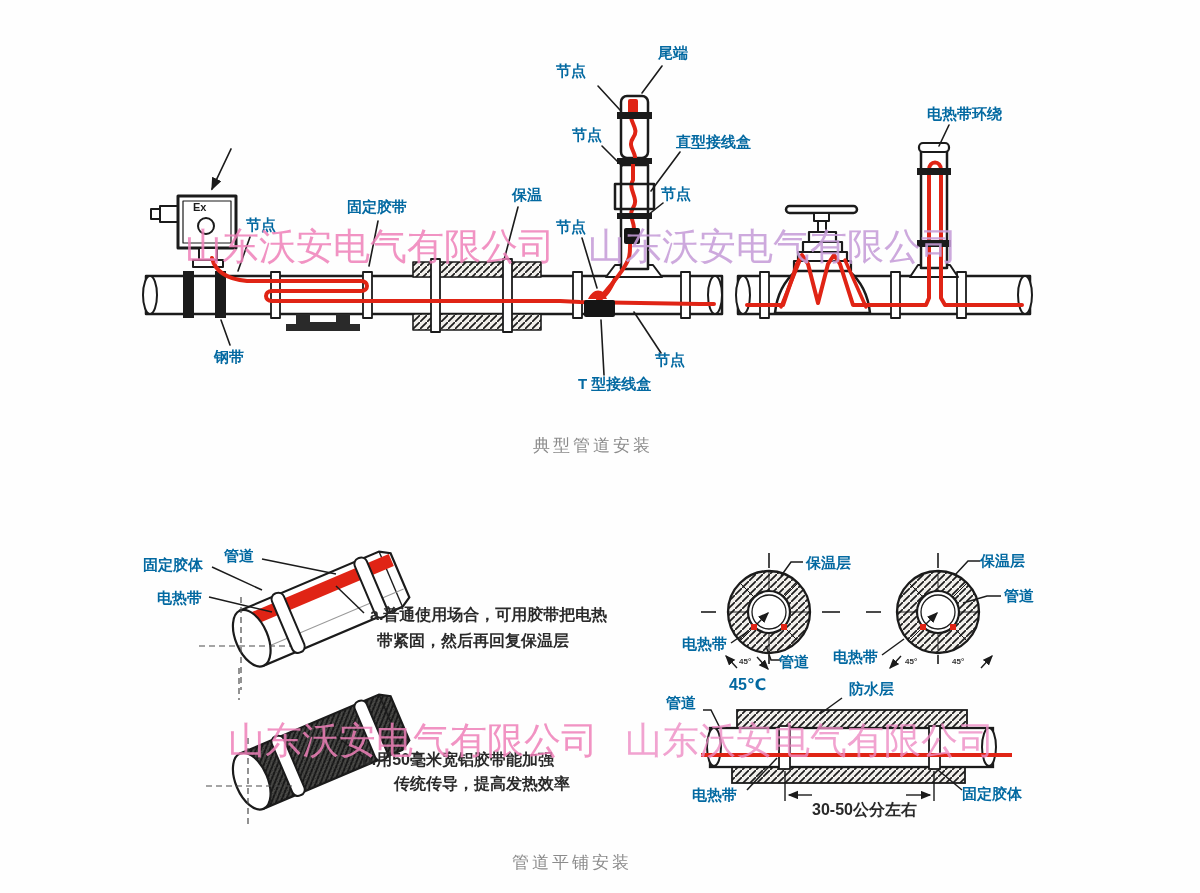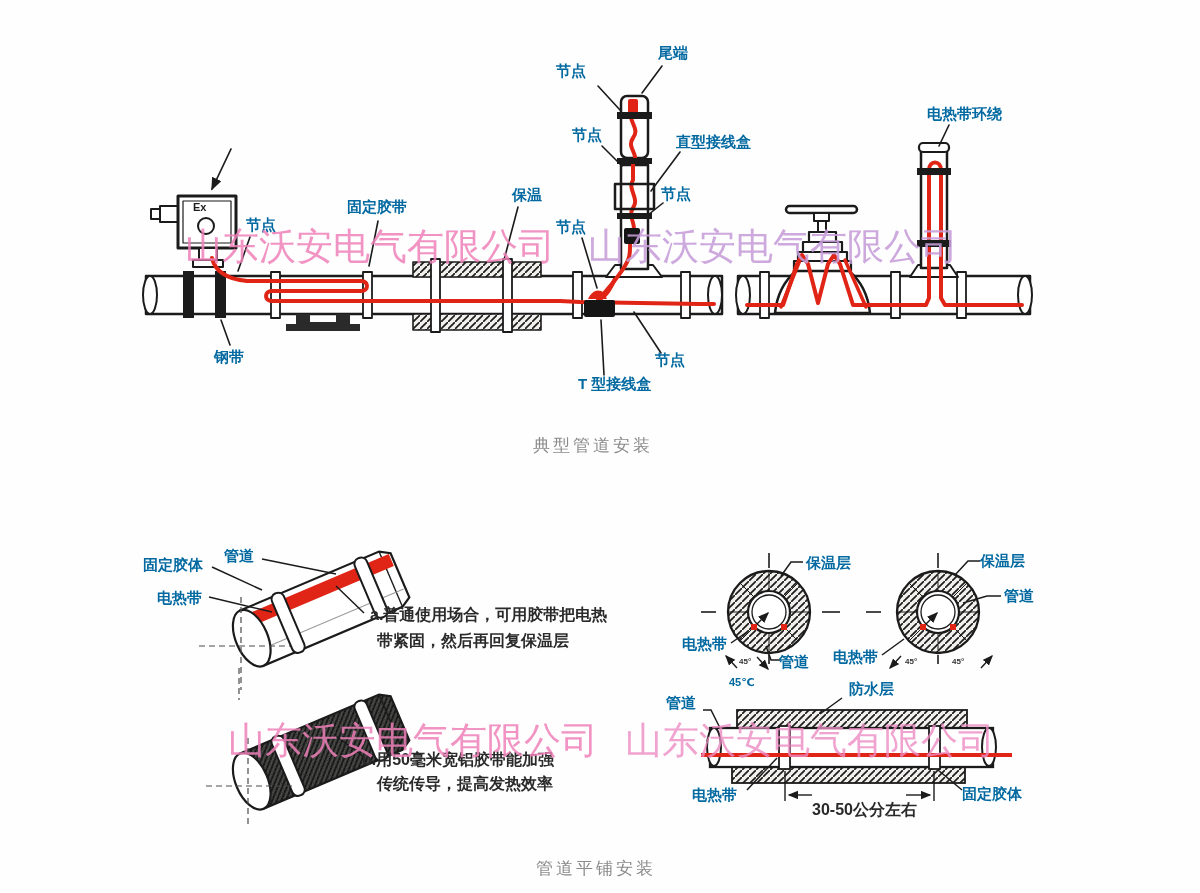--- a/index.html
+++ b/index.html
@@ -1,21 +1,21 @@
 <!DOCTYPE html>
 <html><head>
 <meta charset="utf-8">
 <style>
   html,body{margin:0;padding:0;background:#fff;}
   #stage{position:relative;width:1200px;height:893px;background:#fefefe;overflow:hidden;
          font-family:"Liberation Sans","DejaVu Sans",sans-serif;}
   #drawing{position:absolute;left:0;top:0;}
   .lbl{position:absolute;font-size:15px;font-weight:bold;color:#0369a1;white-space:nowrap;line-height:1.15;}
   .lbl.tiny{font-size:8px;font-weight:bold;color:#333;}
-  .lbl.temp{font-size:11px;}
+  .lbl.temp{font-size:16px;}
   .note{position:absolute;font-size:16px;font-weight:bold;color:#2a2a2a;white-space:nowrap;}
   .caption{position:absolute;font-size:17px;color:#8b8b8b;letter-spacing:3px;white-space:nowrap;}
   .wm{position:absolute;font-size:37px;font-weight:400;letter-spacing:0px;white-space:nowrap;pointer-events:none;}
   .wm.pink{color:rgba(238,128,185,0.85);}
   .wm.pink2{color:rgba(238,140,196,0.80);}
   .wm.purple{color:rgba(198,157,216,0.88);}
   #main-title{position:absolute;left:308px;top:464px;font-size:40px;font-weight:bold;white-space:nowrap;
       color:#c0209a;background:linear-gradient(90deg,#e6188c 0%,#b91f9c 55%,#7c2ba6 100%);
       -webkit-background-clip:text;background-clip:text;-webkit-text-fill-color:transparent;}
   .exlbl{position:absolute;font-size:11px;font-weight:bold;color:#1c1c1c;}
@@ -289,39 +289,39 @@
   <div class="lbl" style="left:578px;top:375px;">T 型接线盒</div>
   <div class="lbl" style="left:927px;top:105px;">电热带环绕</div>
   <div class="caption" style="left:533px;top:434px;">典型管道安装</div>
 
   <div class="lbl" style="left:143px;top:556px;">固定胶体</div>
   <div class="lbl" style="left:224px;top:547px;">管道</div>
   <div class="lbl" style="left:157px;top:589px;">电热带</div>
   <div class="note" style="left:362px;top:605px;margin-left:8px;">a.普通使用场合，可用胶带把电热</div>
   <div class="note" style="left:377px;top:622px;margin-top:9px;">带紧固，然后再回复保温层</div>
   <div class="note" style="left:362px;top:750px;">b.用50毫米宽铝胶带能加强</div>
-  <div class="note" style="left:377px;top:774px;text-align:right;">传统传导，提高发热效率</div>
+  <div class="note" style="left:394px;top:774px;text-align:right;">传统传导，提高发热效率</div>
 
   <div class="lbl" style="left:806px;top:554px;">保温层</div>
   <div class="lbl" style="left:682px;top:635px;">电热带</div>
   <div class="lbl" style="left:779px;top:653px;">管道</div>
   <div class="lbl tiny" style="left:739px;top:657px;">45°</div>
   <div class="lbl temp" style="left:729px;top:676px;">45℃</div>
 
   <div class="lbl" style="left:980px;top:552px;">保温层</div>
   <div class="lbl" style="left:1004px;top:587px;">管道</div>
   <div class="lbl" style="left:833px;top:648px;">电热带</div>
   <div class="lbl tiny" style="left:905px;top:657px;">45°</div>
   <div class="lbl tiny" style="left:952px;top:657px;">45°</div>
 
   <div class="lbl" style="left:666px;top:694px;">管道</div>
   <div class="lbl" style="left:841px;top:680px;padding-left:8px;">防水层</div>
   <div class="lbl" style="left:692px;top:786px;">电热带</div>
   <div class="lbl" style="left:962px;top:785px;">固定胶体</div>
   <div class="note" style="left:812px;top:800px;">30-50公分左右</div>
-  <div class="caption" style="left:536px;top:851px;margin-top:6px;">管道平铺安装</div>
+  <div class="caption" style="left:512px;top:851px;">管道平铺安装</div>
 
   <div class="wm pink" style="left:185px;top:222px;">山东沃安电气有限公司</div>
   <div class="wm purple" style="left:588px;top:222px;">山东沃安电气有限公司</div>
   <div class="wm pink" style="left:228px;top:716px;">山东沃安电气有限公司</div>
   <div class="wm pink2" style="left:625px;top:716px;">山东沃安电气有限公司</div>
 
 </div>
 
 </body></html>

